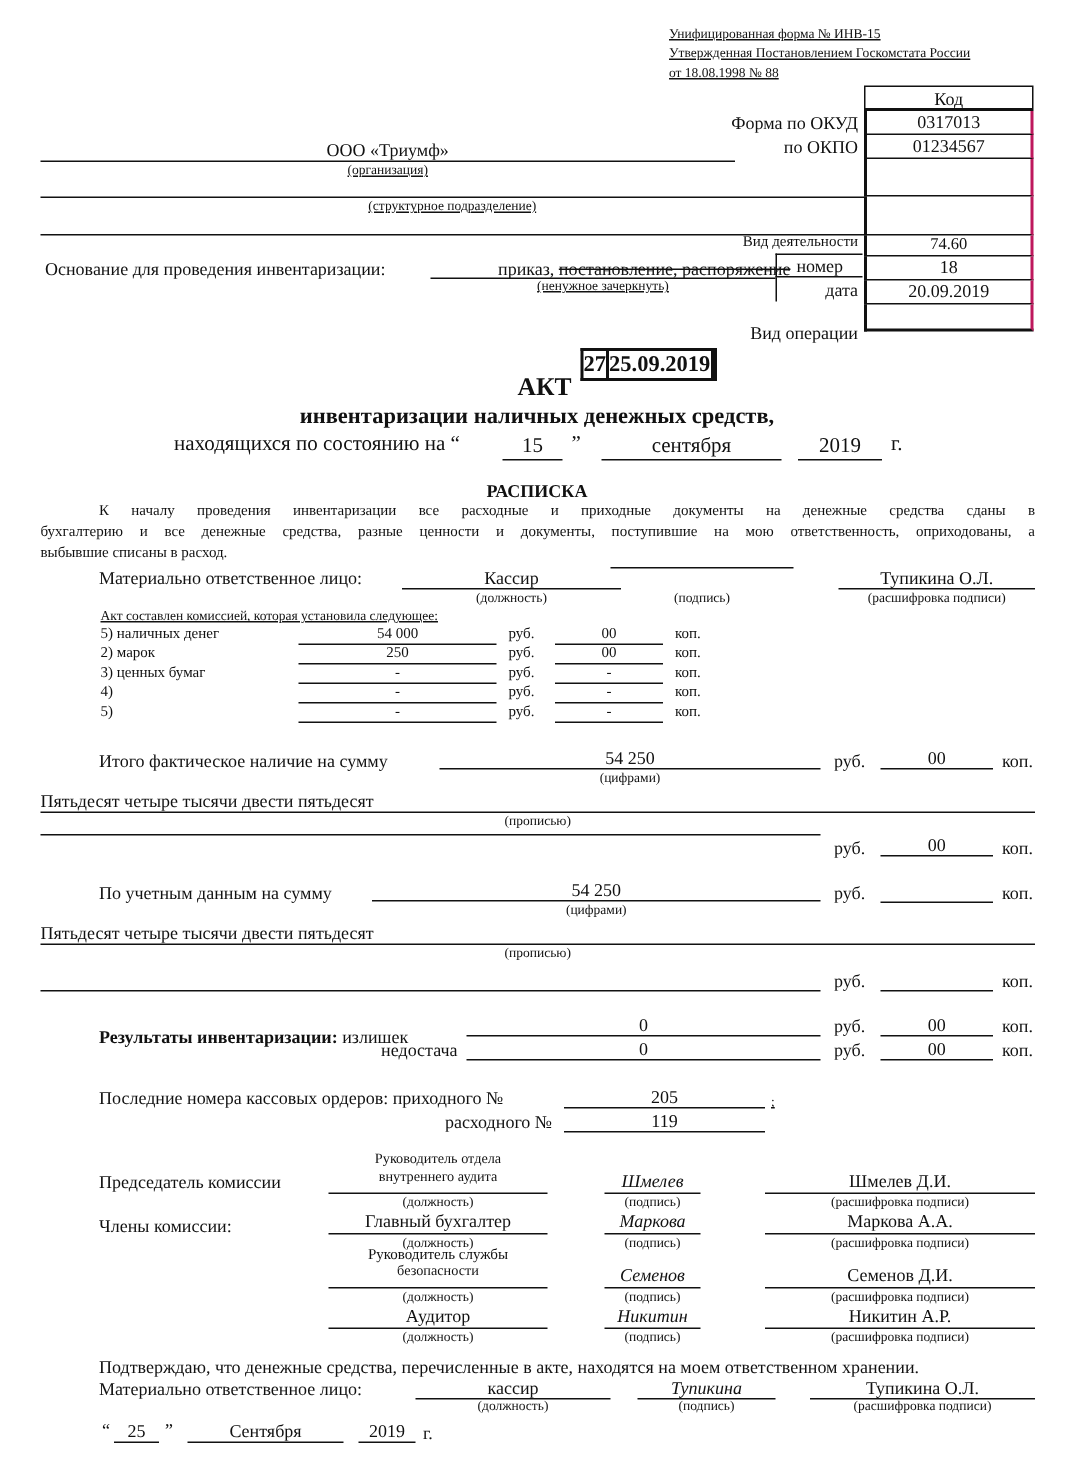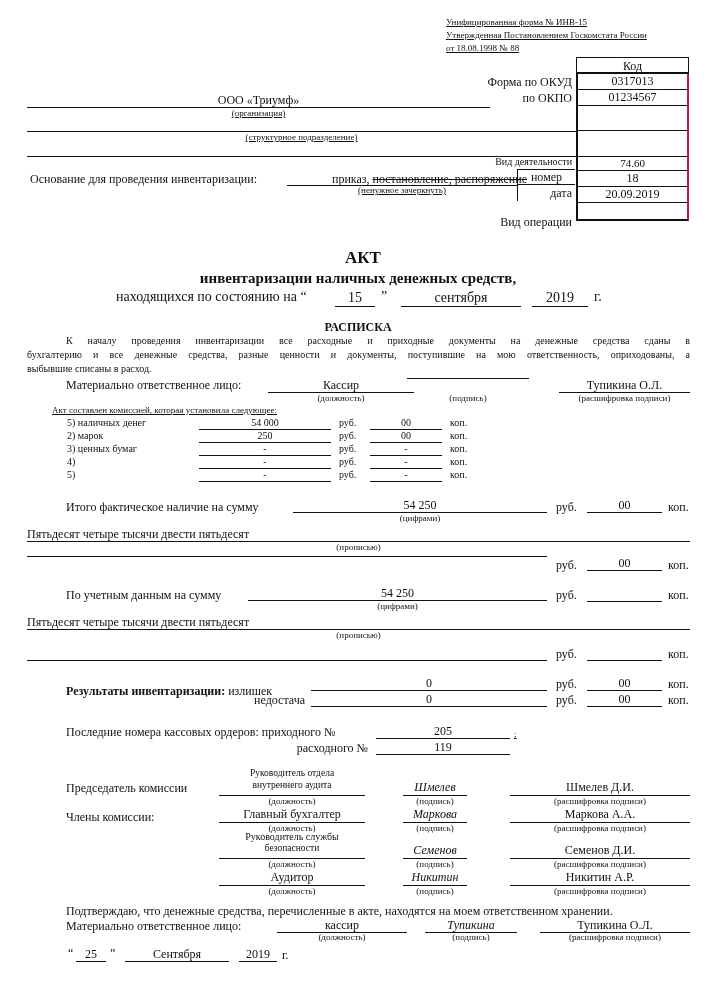--- a/index.html
+++ b/index.html
@@ -62,20 +62,25 @@
 <div class="a t12" style="left:30px;top:172px;">Основание для проведения инвентаризации:</div>
 <div class="a t12" style="left:296px;top:172px;margin-left:36px;">
   <span>приказ, </span><span class="strike">постановление, распоряжение</span>
 </div>
 <div class="line" style="left:287px;top:185px;width:230px;"></div>
 <div class="a t9 c" style="left:287px;top:185px;width:230px;">(ненужное зачеркнуть)</div>
 
 <div class="a b" style="left:345px;top:248px;font-size:17px;">АКТ</div>
 <table class="act-table">
   <tbody>
+  <tr style="height:20px;">
+    <td class="b" style="font-size:15px;border:2px solid #111;">27</td>
+    <td class="b" style="font-size:15px;border:2px solid #111;">25.09.2019</td>
+    <td style="border:2px solid #111;"></td>
+  </tr>
 </tbody>
   </table>
 
 <div class="a b c" style="left:0;top:270px;width:716px;font-size:15px;">инвентаризации наличных денежных средств,</div>
 <div class="a" style="left:116px;top:289px;font-size:14px;">
   <span>находящихся по состоянию на</span>
   <span>“</span>
 </div>
 <div class="fld" style="left:335px;top:290px;width:40px;font-size:14px;line-height:16px;">15</div>
 <div class="a" style="left:381px;top:289px;font-size:14px;">”</div>
@@ -89,21 +94,21 @@
 <div class="a t10" style="left:27px;top:363px;">выбывшие списаны в расход.</div>
 
 <div class="a t12" style="left:66px;top:378px;">Материально ответственное лицо:</div>
 <div class="fld" style="left:268px;top:378px;width:146px;">Кассир</div>
 <div class="cap" style="left:268px;top:393px;width:146px;">(должность)</div>
 <div class="fld" style="left:407px;top:378px;width:122px;"></div>
 <div class="cap" style="left:407px;top:393px;width:122px;">(подпись)</div>
 <div class="fld" style="left:559px;top:378px;width:131px;">Тупикина О.Л.</div>
 <div class="cap" style="left:559px;top:393px;width:131px;">(расшифровка подписи)</div>
 
-<div class="a t9" style="left:52px;top:405px;">Акт составлен комиссией, которая установила следующее:</div>
+<div class="a t9" style="left:67px;top:405px;">Акт составлен комиссией, которая установила следующее:</div>
 <div id="items">
     <div>
       <div class="a t10" style="left:67px;top:417px;">5) наличных денег</div>
       <div class="fld" style="left:199px;top:417px;width:132px;font-size:10px;line-height:12px;">54 000</div>
       <div class="a t10" style="left:339px;top:417px;">руб.</div>
       <div class="fld" style="left:370px;top:417px;width:72px;font-size:10px;line-height:12px;">00</div>
       <div class="a t10" style="left:450px;top:417px;">коп.</div>
     </div>
     <div>
       <div class="a t10" style="left:67px;top:430px;">2) марок</div>

